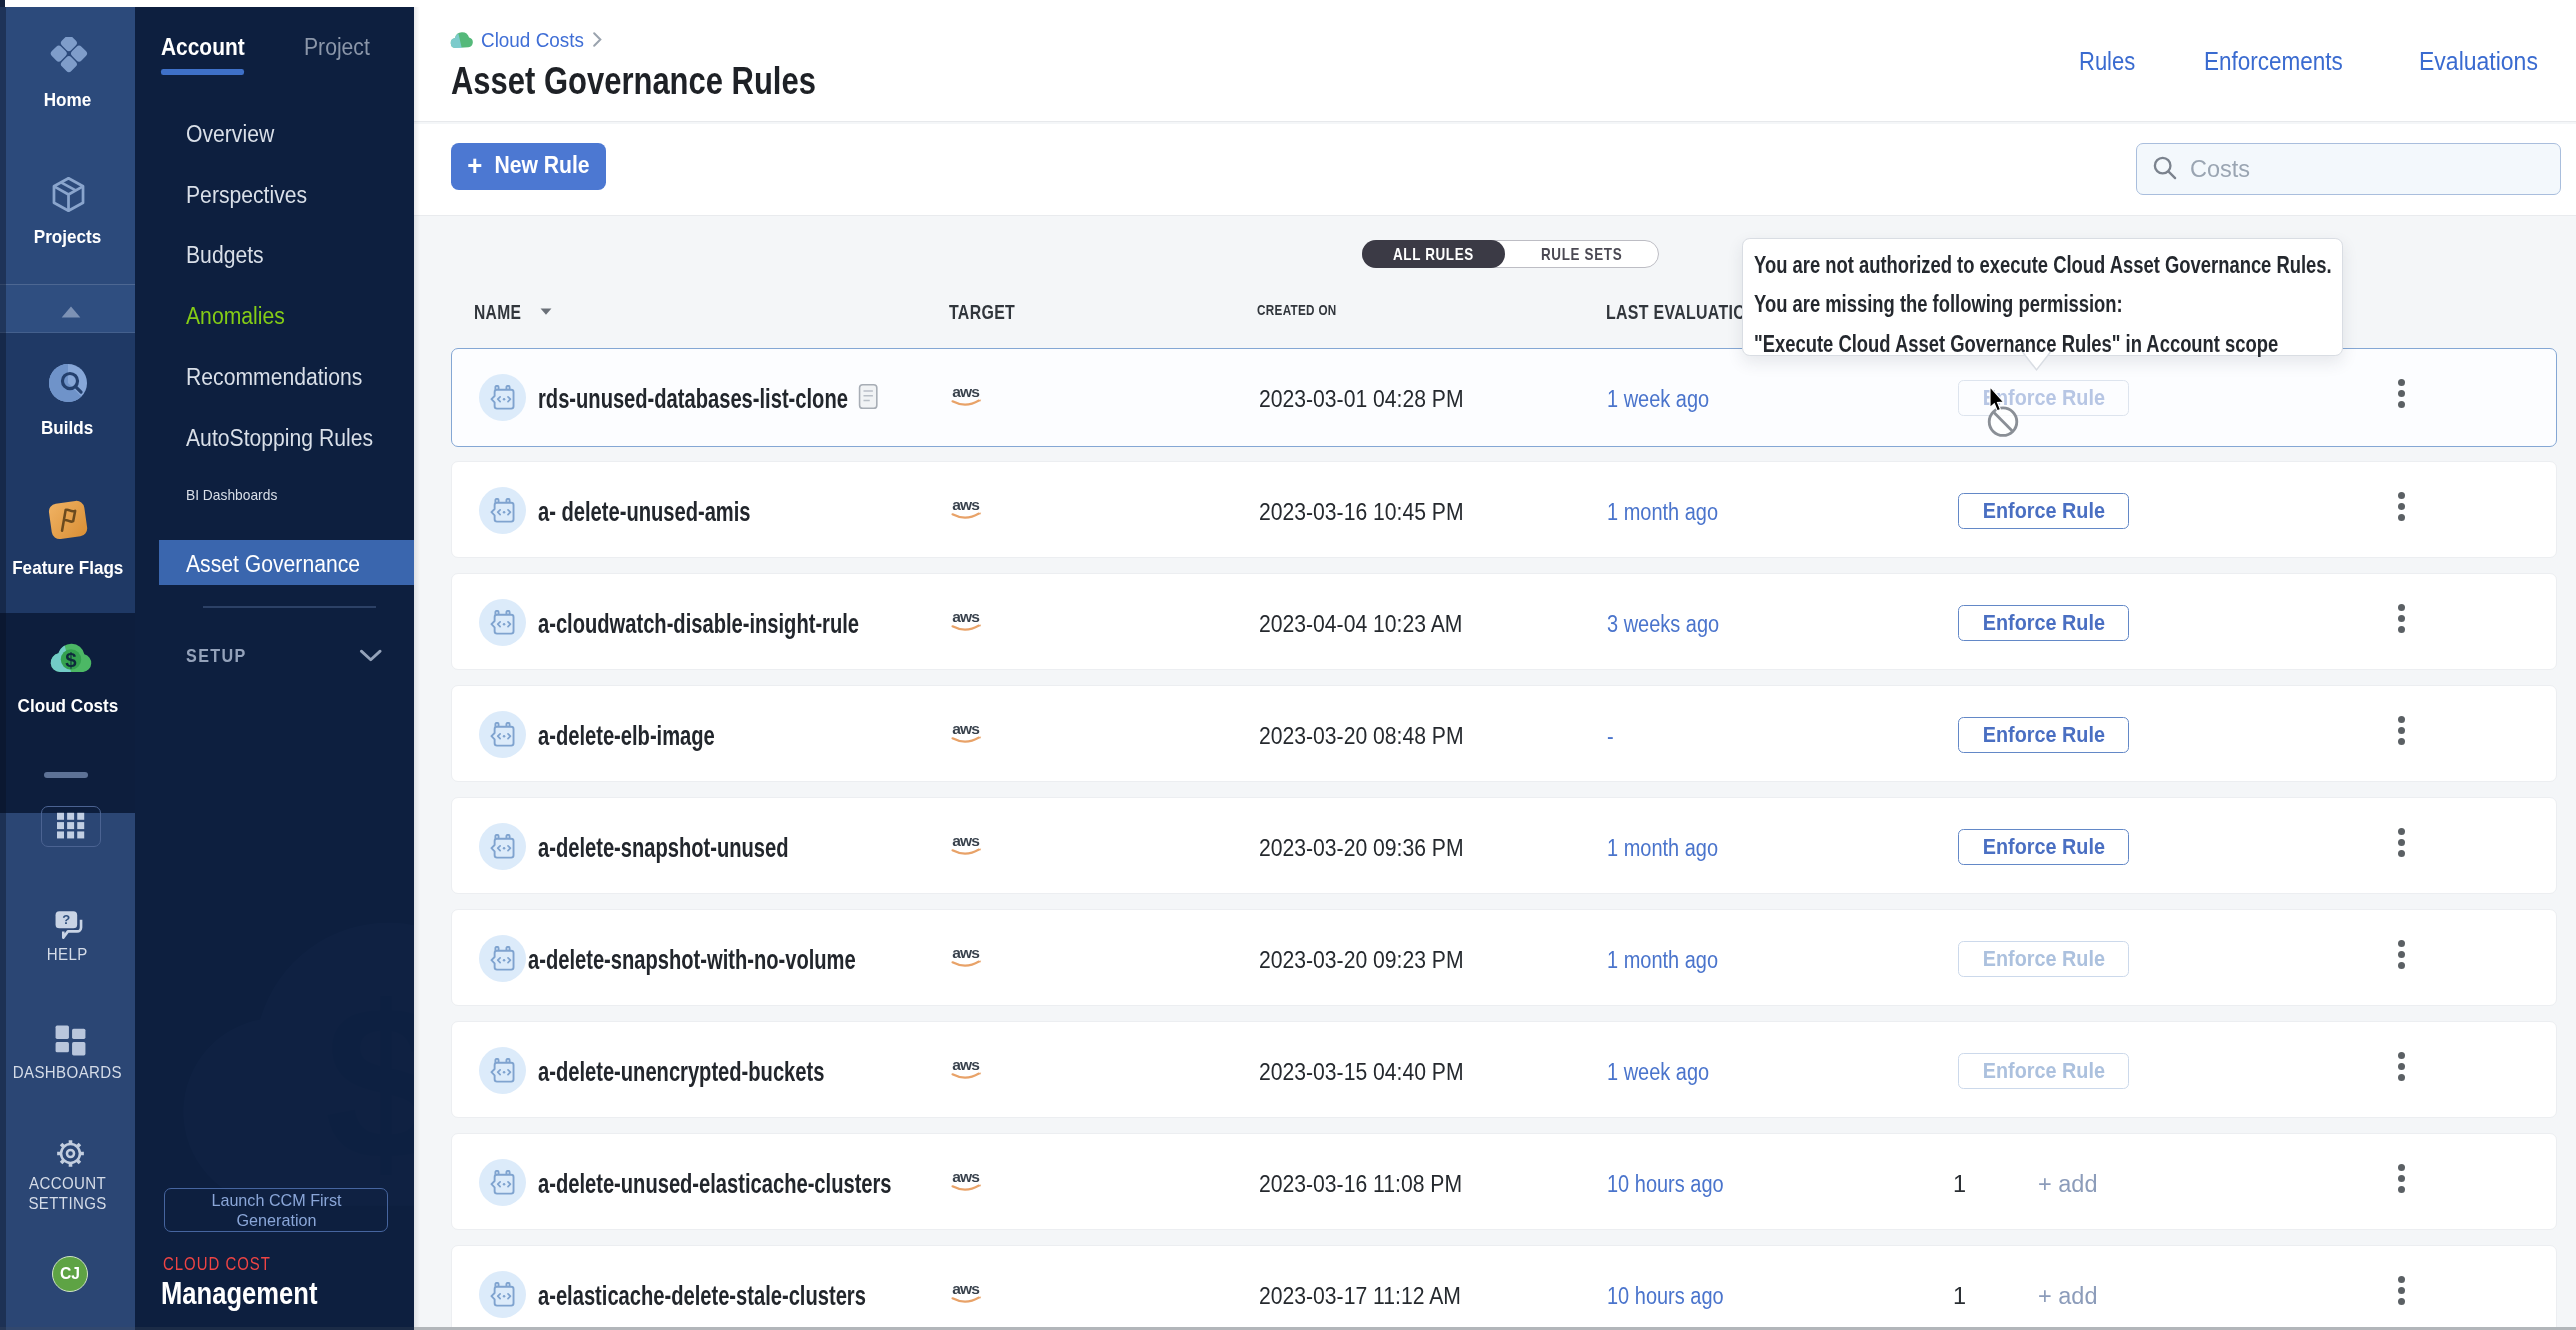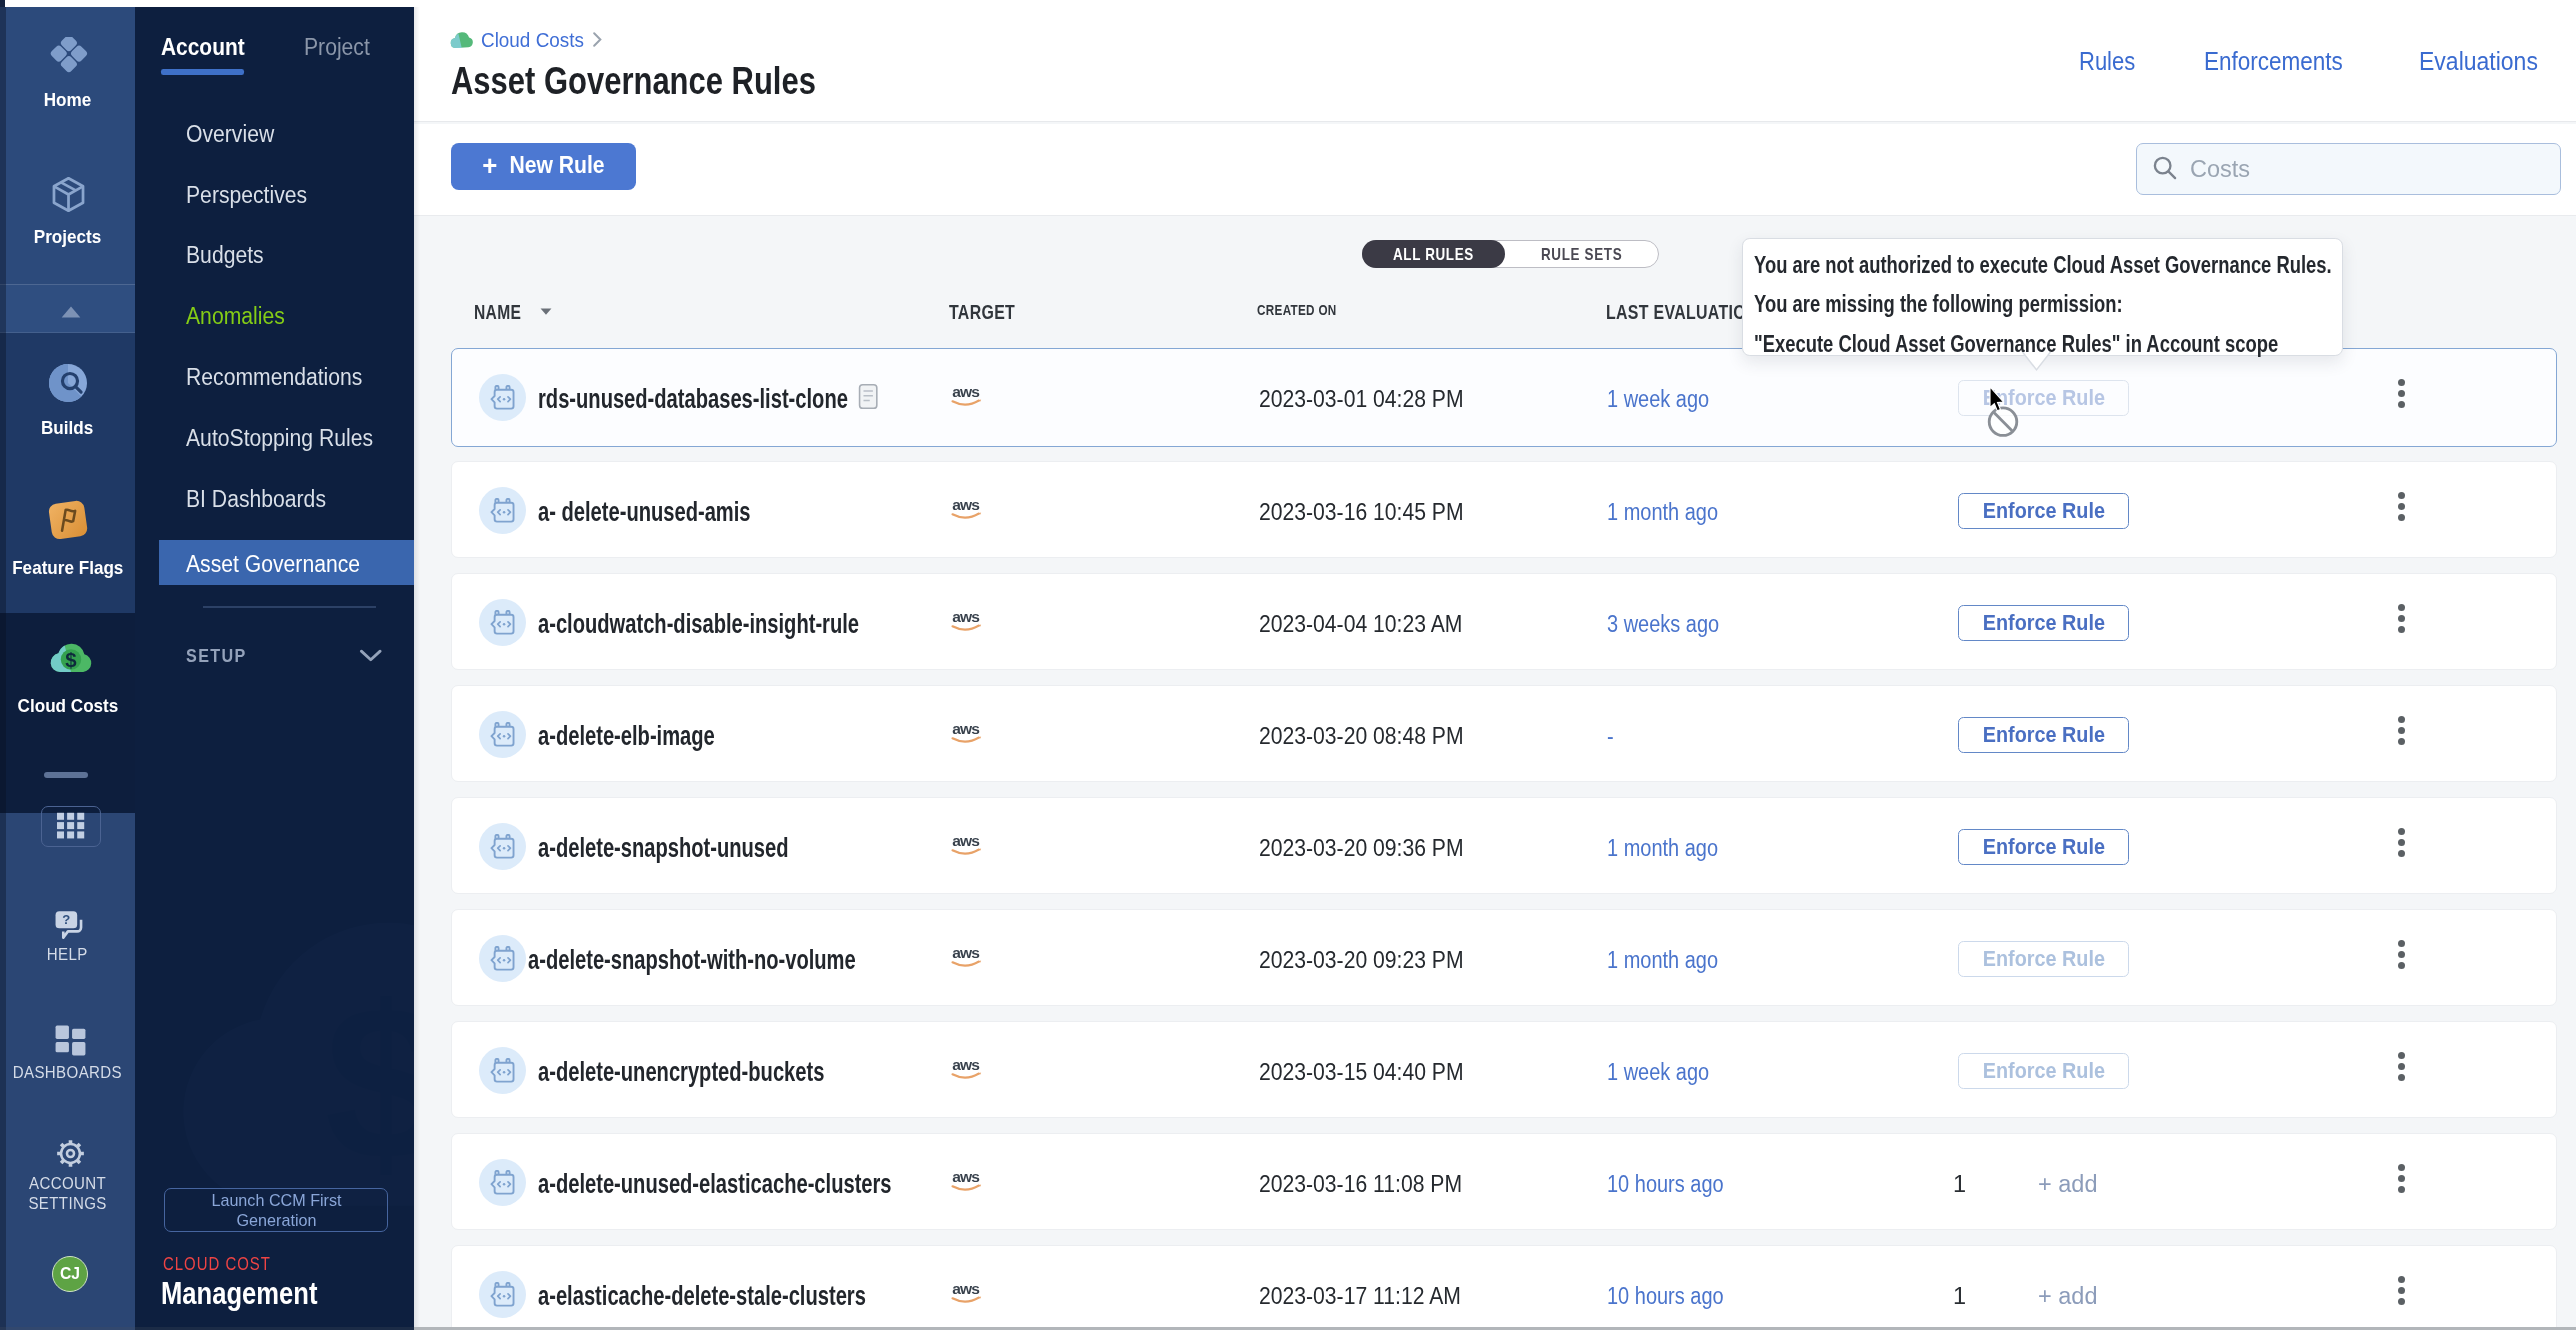--- a/index.html
+++ b/index.html
@@ -134,21 +134,21 @@
   <div class="abs" style="left:26px;top:34px;font-size:23.5px;font-weight:700;color:#fff;"><span class="sx" style="transform:scaleX(.89);">Account</span></div>
   <div class="abs" style="left:26px;top:69px;width:83px;height:5.5px;border-radius:2.3px;background:#3e70c8;"></div>
   <div class="abs" style="left:169px;top:34px;font-size:23.5px;color:#8b96a9;"><span class="sx" style="transform:scaleX(.90);">Project</span></div>
 
   <div class="abs" style="left:51px;top:121px;font-size:23px;color:#d9dfe8;"><span class="sx" style="transform:scaleX(.92);">Overview</span></div>
   <div class="abs" style="left:51px;top:182px;font-size:23px;color:#d9dfe8;"><span class="sx" style="transform:scaleX(.92);">Perspectives</span></div>
   <div class="abs" style="left:51px;top:242px;font-size:23px;color:#d9dfe8;"><span class="sx" style="transform:scaleX(.92);">Budgets</span></div>
   <div class="abs" style="left:51px;top:303px;font-size:23px;color:#84cc16;"><span class="sx" style="transform:scaleX(.92);">Anomalies</span></div>
   <div class="abs" style="left:51px;top:364px;font-size:23px;color:#d9dfe8;"><span class="sx" style="transform:scaleX(.92);">Recommendations</span></div>
   <div class="abs" style="left:51px;top:425px;font-size:23px;color:#d9dfe8;"><span class="sx" style="transform:scaleX(.92);">AutoStopping Rules</span></div>
-  <div class="abs" style="left:51px;top:486px;font-size:23px;color:#d9dfe8;"><span class="sx" style="transform:scaleX(.92);">BI Dashboards</span></div>
+  <div class="abs" style="left:51px;top:486px;font-size:15px;color:#d9dfe8;"><span class="sx" style="transform:scaleX(.92);">BI Dashboards</span></div>
   <div class="abs" style="left:23.5px;top:540px;width:256px;height:45px;background:#3a66ae;"></div>
   <div class="abs" style="left:51px;top:551px;font-size:23px;color:#fff;"><span class="sx" style="transform:scaleX(.92);">Asset Governance</span></div>
 
   <div class="abs" style="left:68px;top:606px;width:173px;height:1.6px;background:#2c4166;"></div>
   <div class="abs" style="left:51px;top:645px;font-size:19px;color:#94a2ba;letter-spacing:1.6px;font-weight:600;"><span class="sx" style="transform:scaleX(.85);">SETUP</span></div>
   <svg class="abs" style="left:224px;top:648px;" width="23.5" height="15.7" viewBox="0 0 30 20">
       <path d="M3 4 L15 15 L27 4" fill="none" stroke="#94a2ba" stroke-width="3.6" stroke-linecap="round" stroke-linejoin="round"></path>
     </svg>
 
   <div class="abs" style="left:29px;top:1188px;width:224px;height:44px;border:1.6px solid #46659f;border-radius:7px;text-align:center;font-size:17px;color:#8aa6d8;line-height:19.6px;padding-top:2.3px;"><span class="sxc" style="transform:scaleX(.95);">Launch CCM First<br>Generation</span></div>
@@ -167,21 +167,21 @@
 <div class="abs" style="left:67px;top:28px;font-size:21px;color:#3f6ed6;"><span class="sx" style="transform:scaleX(.90);">Cloud Costs</span></div>
 <svg class="abs" style="left:177px;top:31px;" width="12.5" height="17" viewBox="0 0 16 22">
       <path d="M4 3 L12 11 L4 19" fill="none" stroke="#9aa3ae" stroke-width="2.6" stroke-linecap="round"></path>
     </svg>
 <div class="abs" style="left:37px;top:60px;font-size:38px;font-weight:700;color:#1e2126;"><span class="sx" style="transform:scaleX(.815);">Asset Governance Rules</span></div>
 
 <div class="abs" style="left:1665px;top:47px;font-size:25px;color:#3a6bd0;"><span class="sx" style="transform:scaleX(.88);">Rules</span></div>
 <div class="abs" style="left:1790px;top:47px;font-size:25px;color:#3a6bd0;"><span class="sx" style="transform:scaleX(.90);">Enforcements</span></div>
 <div class="abs" style="left:2005px;top:47px;font-size:25px;color:#3a6bd0;"><span class="sx" style="transform:scaleX(.92);">Evaluations</span></div>
 
-<div class="abs" style="left:37px;top:143px;width:185px;height:47px;background:#4c78d2;border-radius:7.8px;color:#fff;font-size:23.5px;font-weight:700;text-align:center;line-height:45px;"><span class="sxc" style="transform:scaleX(.92);"><span style="font-size:28px;vertical-align:-1.6px;">+</span>&nbsp; <span style="font-size:23px;">New Rule</span></span></div>
+<div class="abs" style="left:37px;top:143px;width:155px;height:47px;background:#4c78d2;border-radius:7.8px;color:#fff;font-size:23.5px;font-weight:700;text-align:center;line-height:45px;"><span class="sxc" style="transform:scaleX(.92);"><span style="font-size:28px;vertical-align:-1.6px;">+</span>&nbsp; <span style="font-size:23px;">New Rule</span></span></div>
 <div class="abs" style="left:1722px;top:143px;width:425px;height:52px;background:#f3f8fc;border:1.6px solid #a9bedd;border-radius:7px;"></div>
 <svg class="abs" style="left:1737px;top:154px;" width="28" height="28" viewBox="0 0 36 36">
       <circle cx="15" cy="15" r="10" fill="none" stroke="#7b838e" stroke-width="3"></circle>
       <path d="M23 23 L31 31" stroke="#7b838e" stroke-width="3" stroke-linecap="round"></path>
     </svg>
 <div class="abs" style="left:1776px;top:156px;font-size:23.5px;color:#9aa5b2;">Costs</div>
 
 <div class="abs" style="left:948px;top:240px;width:297px;height:28px;background:#fff;border:1.6px solid #bdbdc4;border-radius:14px;"></div>
 <div class="abs" style="left:948px;top:240px;width:143px;height:28px;background:#3b3a45;border-radius:14px;color:#fff;font-size:16.4px;font-weight:700;letter-spacing:0.8px;text-align:center;line-height:28px;"><span class="sxc" style="transform:scaleX(.82);">ALL RULES</span></div>
 <div class="abs" style="left:1091px;top:240px;width:154px;height:28px;color:#4b4953;font-size:16.4px;font-weight:700;letter-spacing:0.8px;text-align:center;line-height:28px;"><span class="sxc" style="transform:scaleX(.82);">RULE SETS</span></div>

